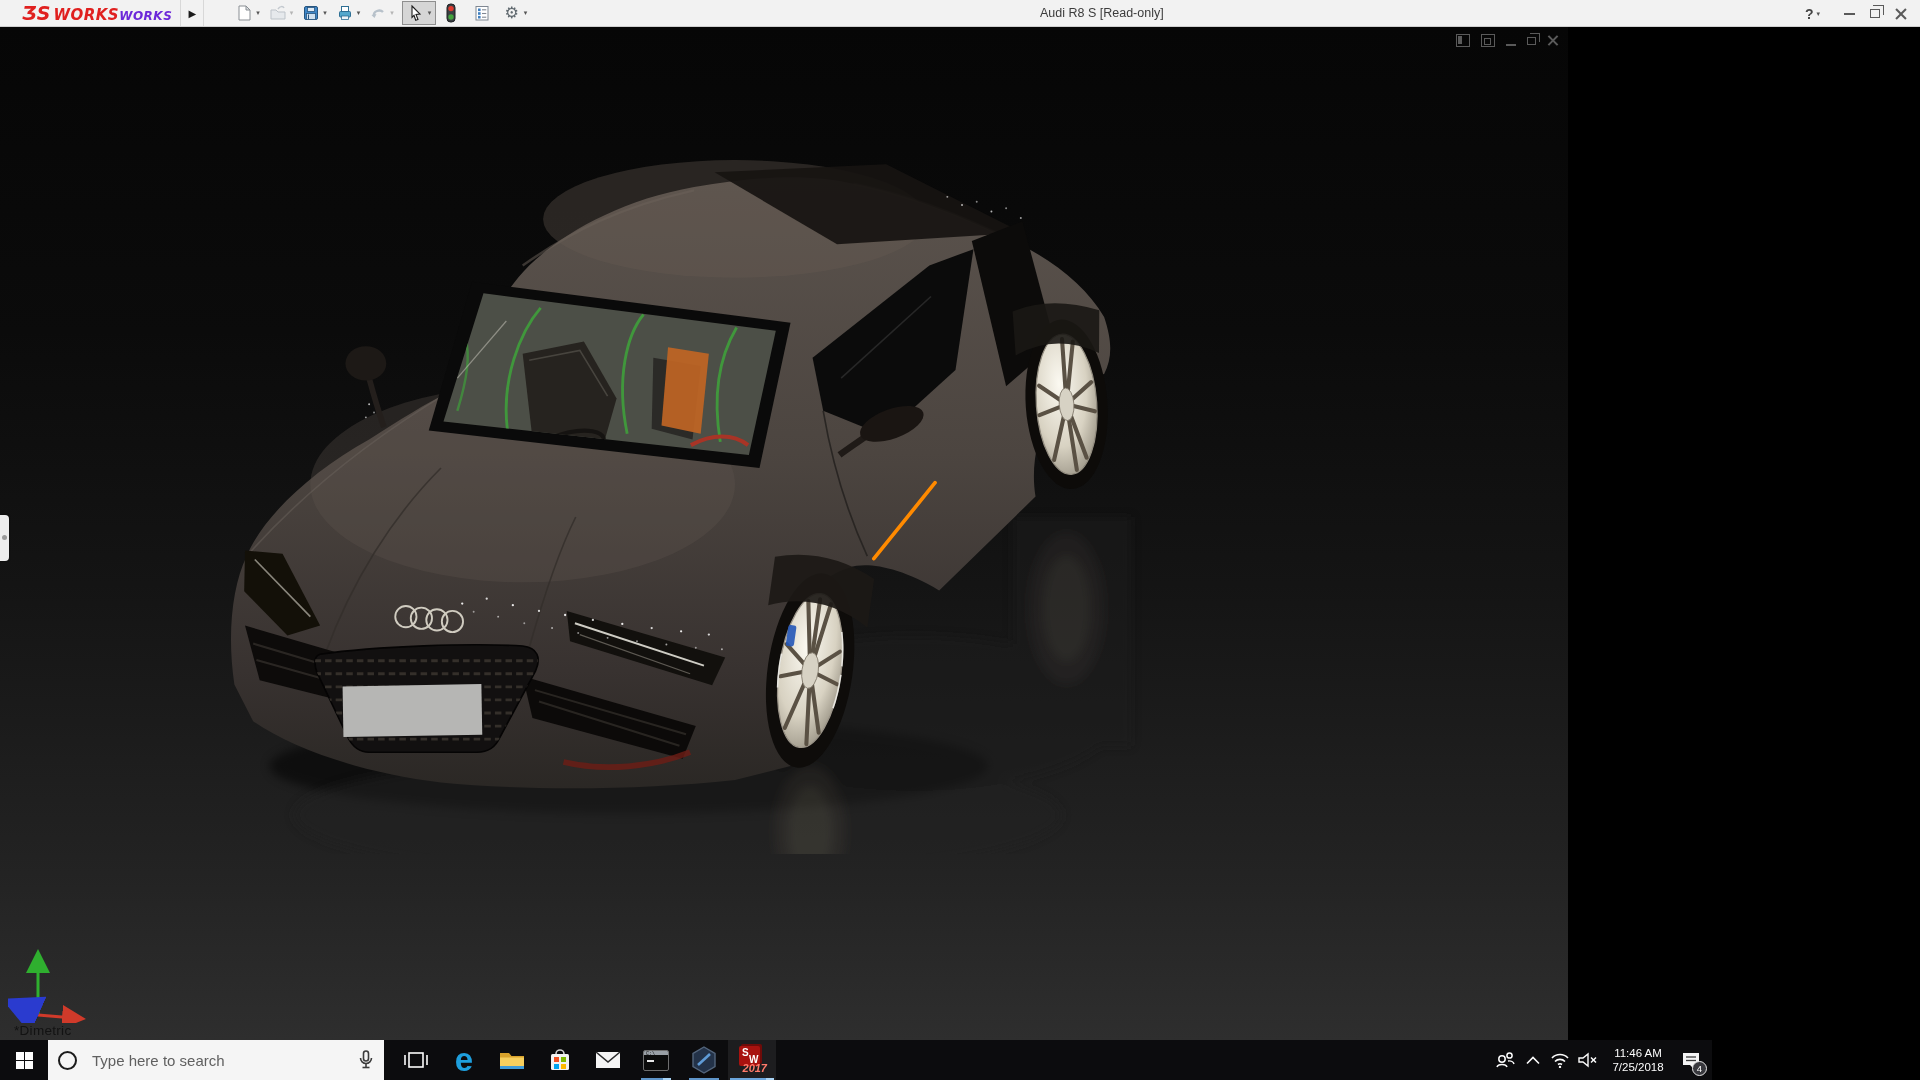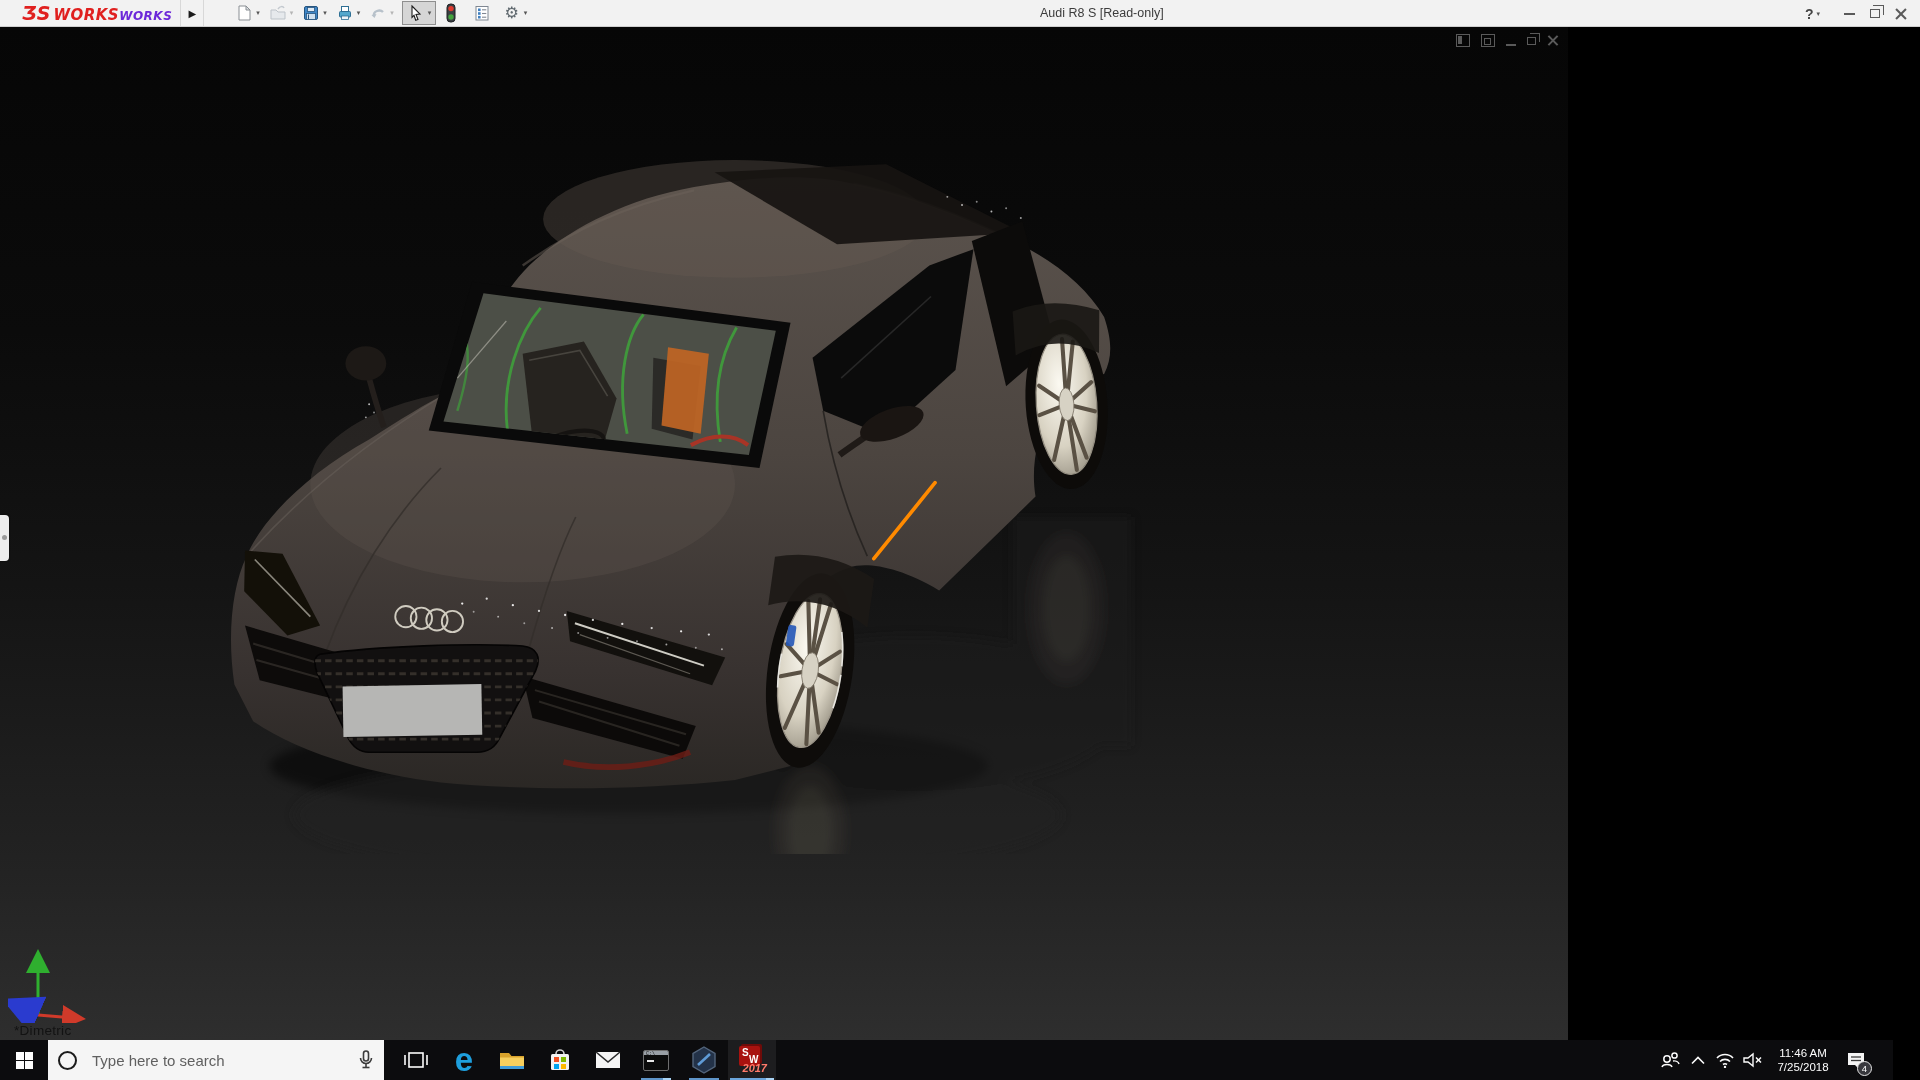--- a/index.html
+++ b/index.html
@@ -56,21 +56,21 @@
   .dc-close { position:relative; width:11px; height:11px; }
   .dc-close:before,.dc-close:after { content:""; position:absolute; left:5px; top:-1px; width:2px; height:13px; background:#777; }
   .dc-close:before{ transform:rotate(45deg);} .dc-close:after{ transform:rotate(-45deg);}
   .tree-tab { position:absolute; left:0; top:488px; width:9px; height:46px; background:#ededed;
     border-radius:0 4px 4px 0; box-shadow:0 0 2px rgba(0,0,0,.7); }
   .tree-tab .dot { position:absolute; left:2px; top:20px; width:5px; height:5px; border-radius:50%; background:#9b9b9b; }
   .orientation-label { position:absolute; left:14px; top:996px; font-size:13.5px; color:#121212; letter-spacing:.3px; }
   .triad { position:absolute; left:8px; top:918px; }
 
   
-  .taskbar { position:absolute; left:0; top:1040px; width:1893px; height:40px; background:#0c0c0e;
+  .taskbar { position:absolute; left:0; top:1040px; width:1712px; height:40px; background:#0c0c0e;
     display:flex; align-items:stretch; color:#fff; }
   .start { width:48px; display:flex; align-items:center; justify-content:center; }
   .winlogo { width:17px; height:17px; display:grid; grid-template-columns:8px 8px; grid-template-rows:8px 8px; gap:1px; }
   .winlogo i { background:#fdfdfd; }
   .searchbox { width:336px; background:#f5f5f5; display:flex; align-items:center; position:relative; }
   .cortana-ring { width:19px; height:19px; border:2.5px solid #1b1b1b; border-radius:50%; margin-left:10px; }
   .searchbox input { border:none; outline:none; background:transparent; font-size:15px; color:#5f5f5f;
     margin-left:15px; width:230px; font-family:"Liberation Sans",sans-serif; }
   .searchbox input::placeholder { color:#606060; opacity:1; }
   .mic { position:absolute; right:10px; top:10px; }
@@ -82,21 +82,21 @@
   .cmd-ic { width:26px; height:21px; background:#0b0b0b; border:1px solid #6e6e6e; border-radius:2px; position:relative; overflow:hidden; }
   .cmd-ic .bar { height:4px; background:#9aa0a6; }
   .cmd-ic .txt { position:absolute; left:2px; top:0px; font-size:5px; color:#111; font-family:"Liberation Mono",monospace; }
   .cmd-ic .cur { position:absolute; left:3px; top:9px; width:7px; height:2px; background:#e8e8e8; }
   .sw-ic { position:relative; width:30px; height:28px; }
   .sw-ic .cube { position:absolute; left:2px; top:0; width:21px; height:20px; background:#a8120f;
     border-radius:2px; box-shadow:2px -2px 0 0 #6e0b09; }
   .sw-ic .s { position:absolute; left:5px; top:1px; font-size:10px; font-weight:bold; color:#fff; }
   .sw-ic .w { position:absolute; left:12px; top:8px; font-size:10px; font-weight:bold; color:#fff; }
   .sw-ic .year { position:absolute; right:0; bottom:0; font-size:11px; font-style:italic; font-weight:bold; color:#ff7a6a; }
-  .tray { margin-left:auto; display:flex; align-items:center; padding-right:20px; }
+  .tray { margin-left:auto; display:flex; align-items:center; padding-right:4px; }
   .tray-ic { display:flex; align-items:center; justify-content:center; }
   .clock { width:72px; text-align:center; font-size:11.5px; line-height:14px; color:#fdfdfd; }
   .action { position:relative; width:34px; height:40px; display:flex; align-items:center; justify-content:center; }
   .badge { position:absolute; right:1px; bottom:4px; min-width:15px; height:15px; border-radius:50%;
     background:#38383d; border:1px solid #e6e6e6; color:#fff; font-size:9.5px; display:flex;
     align-items:center; justify-content:center; }
 </style>
 </head>
 <body>
 

